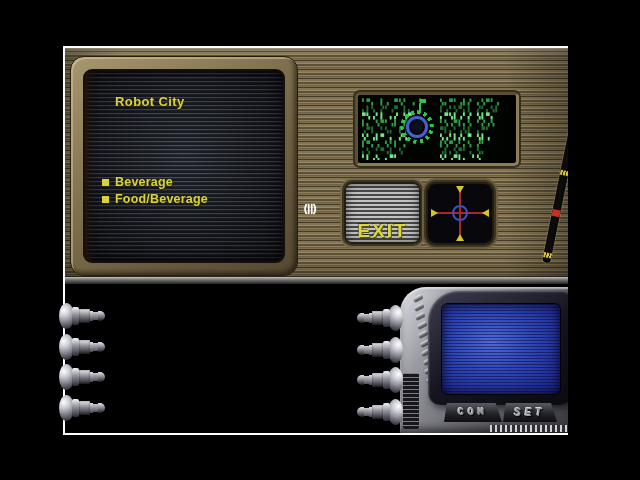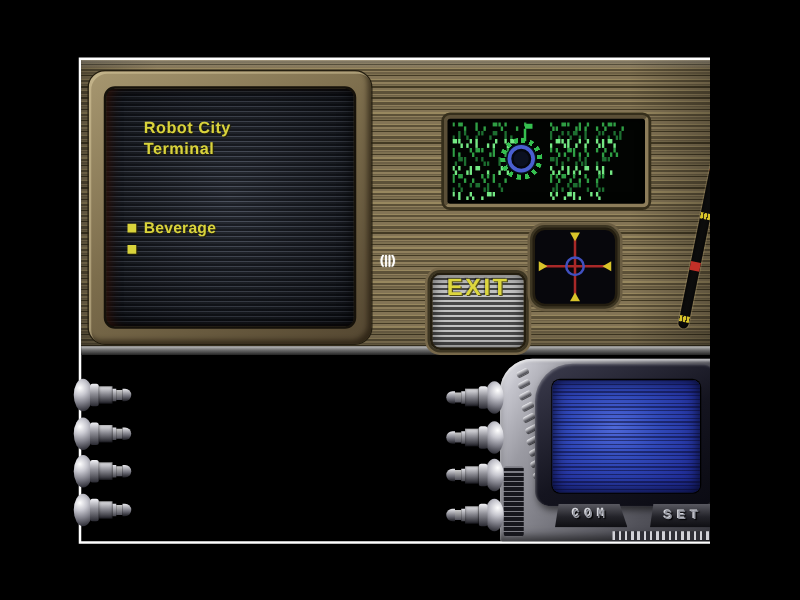--- a/index.html
+++ b/index.html
@@ -85,21 +85,21 @@
     box-shadow:inset 0 0 0 2px #05070d, 0 0 0 1px #05131f;
   }
   #dial .flag { position:absolute; left:17px; top:-9px; width:2px; height:10px; background:#35c04f; }
   #dial .flag::before { content:""; position:absolute; left:1px; top:-4px; width:6px; height:4px; background:#35c04f; }
   
   #exit-btn {
     position:absolute; left:344px; top:182px; width:77px; height:62px; z-index:3;
     border:2px solid #241e10; border-radius:8px; cursor:pointer;
     background:repeating-linear-gradient(180deg,#c2c2c2 0 2px,#484848 2px 4px);
     box-shadow:0 0 0 2px #3c3522, 0 0 0 4px #77684a, inset 0 0 10px rgba(0,0,0,.55);
-    display:flex; align-items:flex-start; justify-content:center;margin-top:36px;
+    display:flex; align-items:flex-end; justify-content:center;
   }
   #exit-btn span {
     color:#ddd73e; font-size:19px; font-weight:bold; letter-spacing:2px;
     text-shadow:1px 1px 0 #55511a, -1px -1px 0 rgba(0,0,0,.4);
   }
   
   #targeting {
     position:absolute; left:426px; top:182px; width:68px; height:63px; z-index:3;
     background:#07070c; border:2px solid #231d10; border-radius:10px;
     box-shadow:0 0 0 2px #3c3522, 0 0 0 4px #6a5d42;
@@ -187,48 +187,47 @@
   }
   .dev-btn {
     position:absolute; top:116px; height:19px; cursor:pointer;
     clip-path:polygon(5% 0, 89% 0, 100% 100%, 0 100%);
     background:linear-gradient(180deg,#5a5a62,#232329 55%,#0e0e12);
     color:#9597a0; font-size:10px; font-weight:bold; letter-spacing:4px;
     line-height:19px; text-align:center;
     text-shadow:-1px -1px 0 #d5d6dc, 1px 1px 1px #000;
   }
   #com-btn { left:44px; width:58px;font-family:Liberation Mono, monospace; }
-  #set-btn { left:120px; width:54px; }
+  #set-btn { left:103px; width:54px;font-style:italic; }
   #dev-ribs {
     position:absolute; left:90px; top:138px; width:82px; height:7px;
     background:repeating-linear-gradient(90deg,#d2d2d8 0 2px,#2e2e35 2px 5px);
   }
 </style>
 </head>
 <body>
 
 <div id="stage">
 
   <div id="frame"></div>
 
   <div id="panel"></div>
   <div id="panel-edge"></div>
 
   <div id="monitor">
     <div id="term-screen">
       <div class="term-title">
           <div>Robot City</div>
-          <div>Terminal</div>
         </div>
       <div class="term-menu">
           <div class="menu-item">
           <span class="bullet"></span><span>Beverage</span>
         </div>
           <div class="menu-item">
-          <span class="bullet"></span>
+          <span class="bullet"></span><span>Food/Beverage</span>
         </div>
         </div>
     </div>
   </div>
 
   <div id="data-screen">
     <div class="noise-col">
         <div class="noise-line">▘▀▖ ▌▗ ▀▚▘ ▖▝</div>
         <div class="noise-line">▖▌▚ ▞▘▗▀ ▌▖</div>
         <div class="noise-line">▀▚▗▘▌ ▖▞ ▚▀</div>

